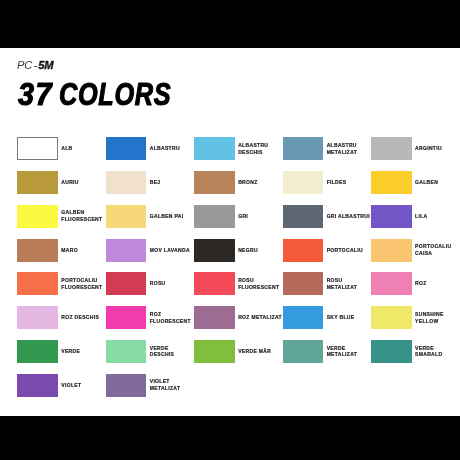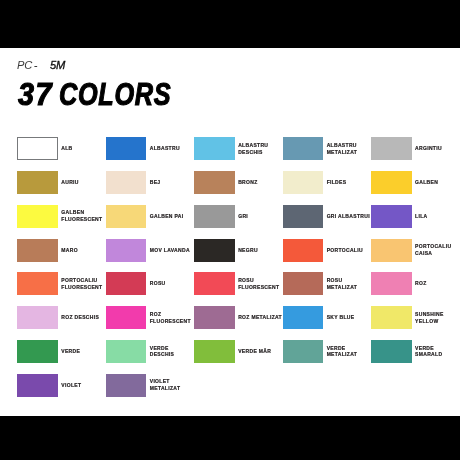--- a/index.html
+++ b/index.html
@@ -17,22 +17,22 @@
     background:#fff;
   }
   #eyebrow {
     position:absolute; left:17.2px; top:10.8px;
     font-size:11.5px; font-style:italic; color:#3a3a3a;
     letter-spacing:-0.2px; white-space:nowrap;
     transform:scaleX(0.97) translateZ(0); transform-origin:left top;
   }
   #eyebrow .pfx { letter-spacing:-0.2px; word-spacing:-1.3px; }
   #eyebrow .code {
-    font-weight:normal; color:#111; letter-spacing:-0.1px;
-    -webkit-text-stroke:0.35px #111; margin-left:13px;
+    font-weight:bold; color:#111; letter-spacing:-0.1px;
+    -webkit-text-stroke:0.35px #111; margin-left:1px;
   }
   #title { position:absolute; left:0; top:0; width:100%; height:0; }
   #title span {
     position:absolute; top:28.2px; white-space:nowrap;
     font-size:32px; font-weight:bold; font-style:italic; color:#000;
     transform-origin:left top; -webkit-text-stroke:1.15px #000;
   }
   #title .t-num { left:18px; letter-spacing:1.6px; transform:scaleX(0.90) translateZ(0); }
   #title .t-word { left:59px; letter-spacing:0.85px; transform:scaleX(0.79) translateZ(0); }
   #grid { position:absolute; left:17.2px; top:89.2px; width:430px; }

